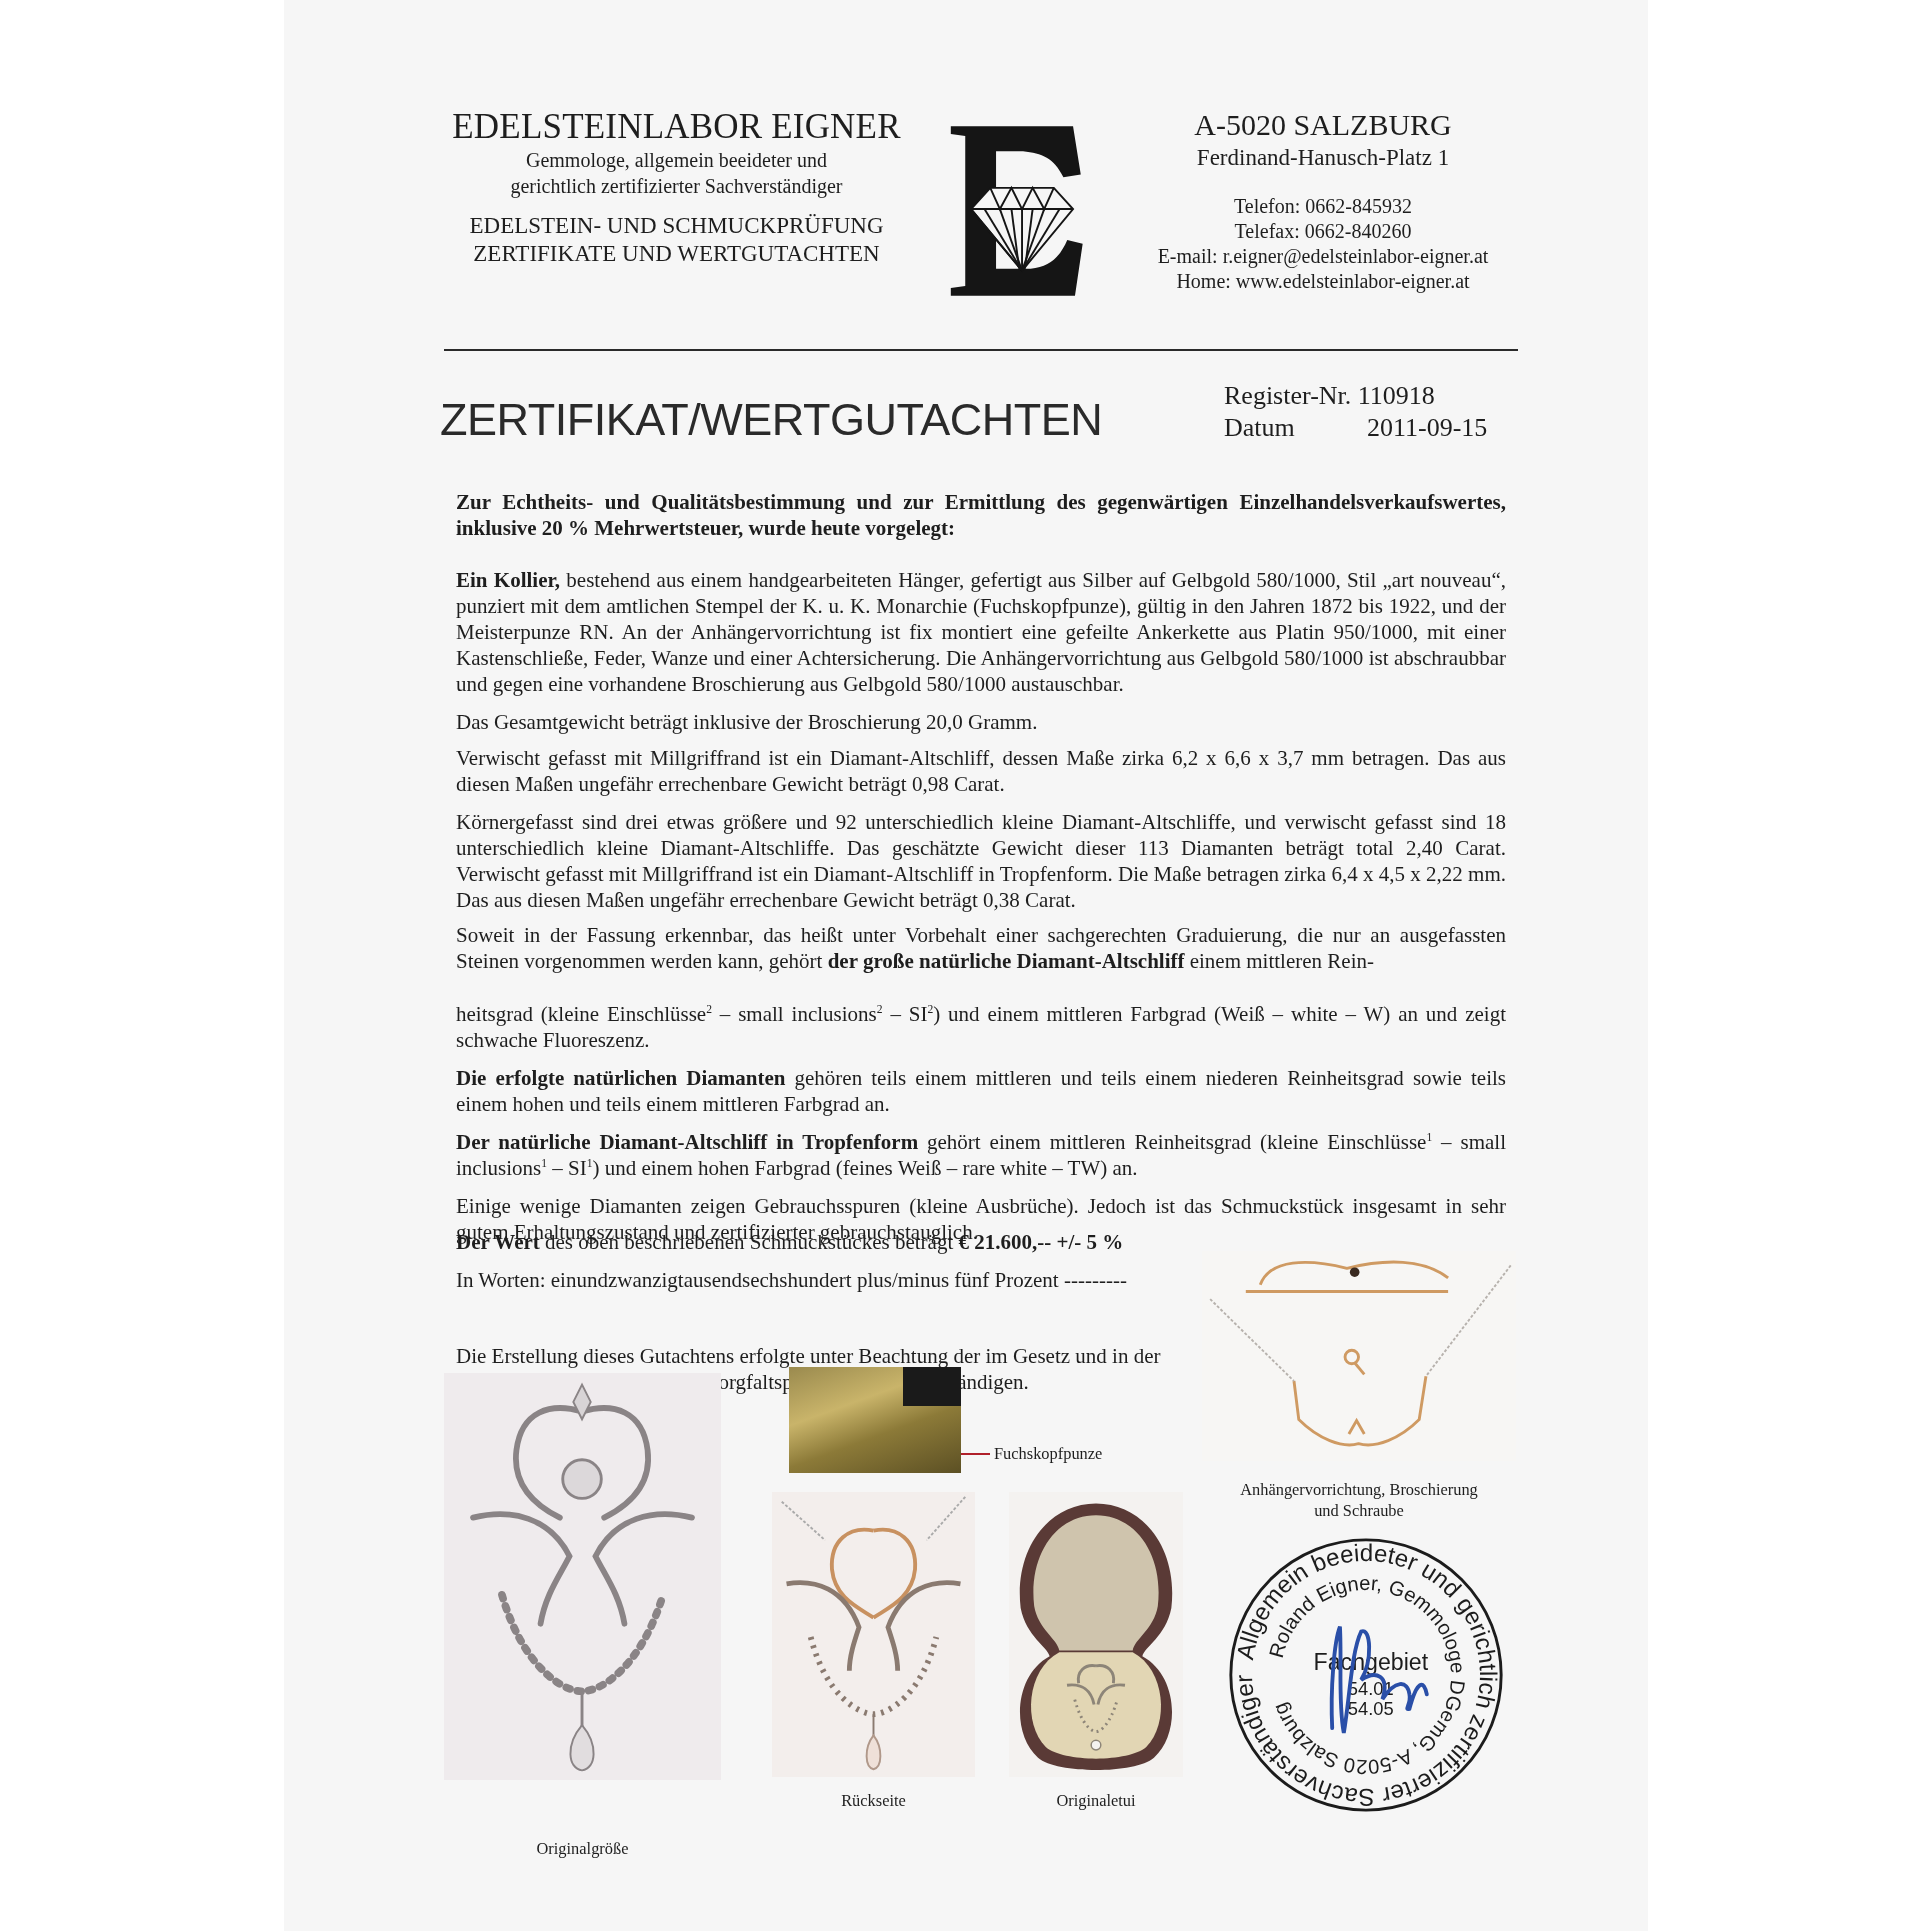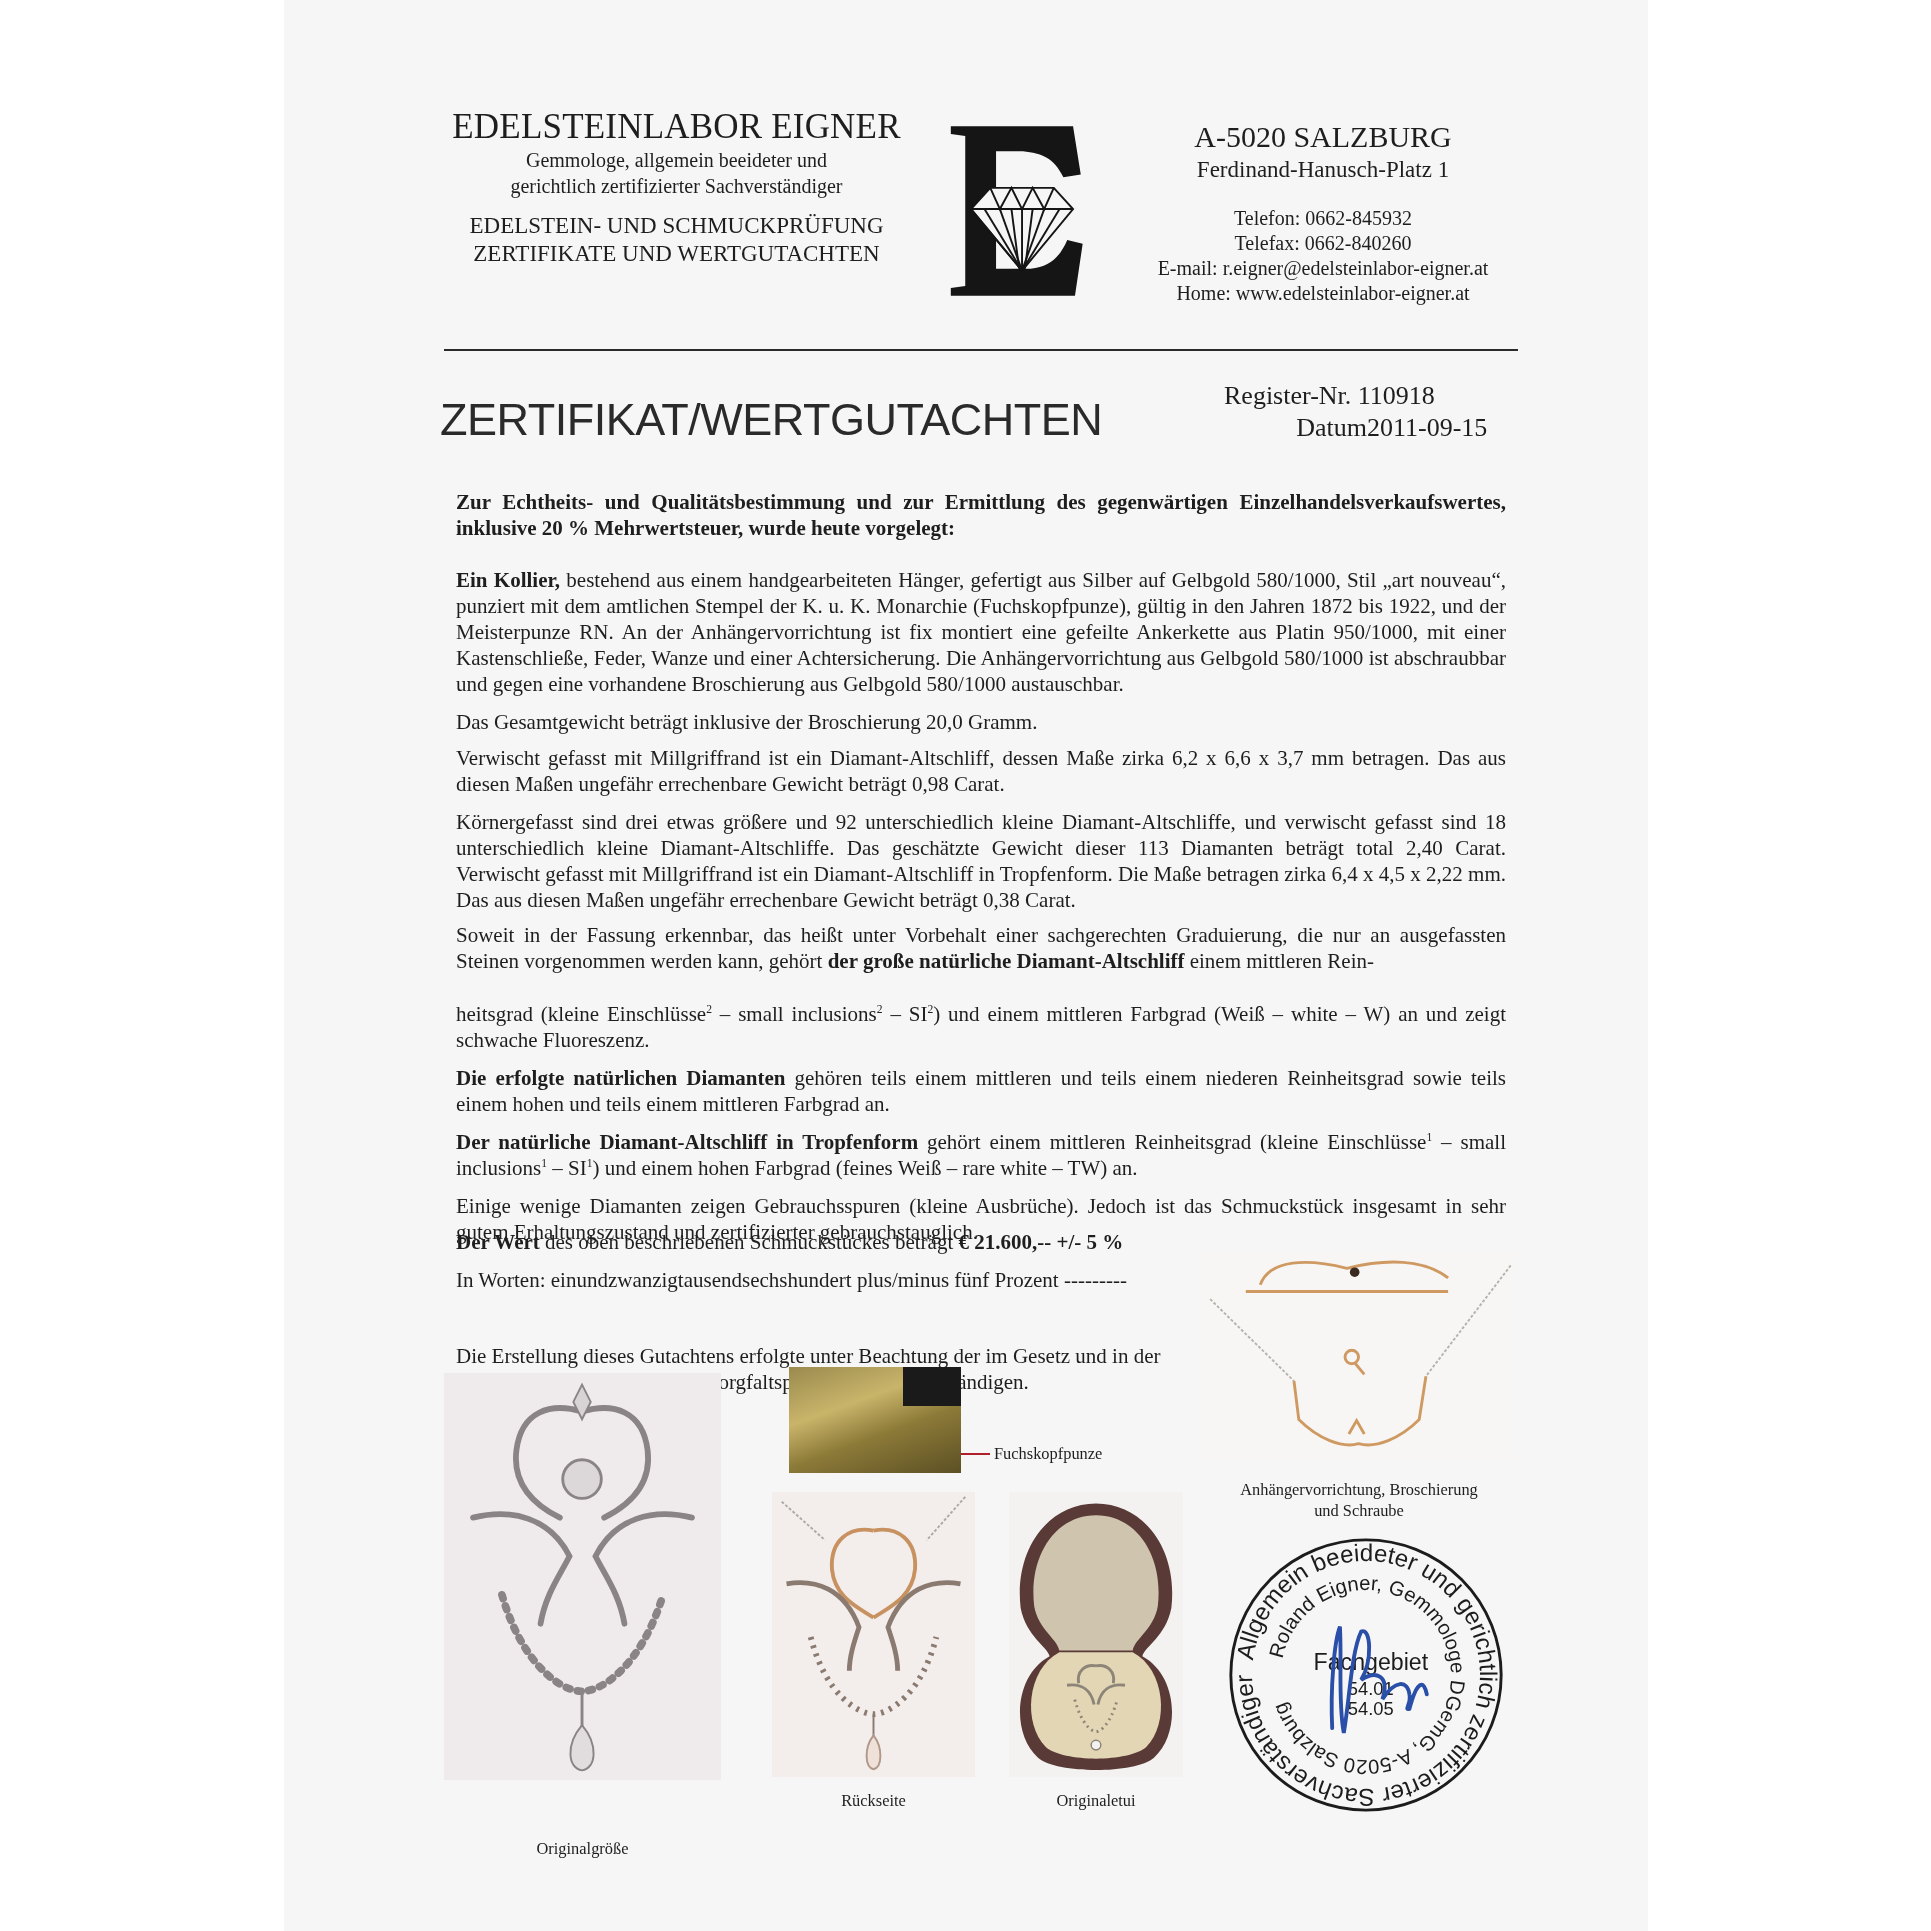--- a/index.html
+++ b/index.html
@@ -5,29 +5,29 @@
   html, body { margin:0; padding:0; }
   body { width:1931px; height:1931px; background:#ffffff; position:relative; overflow:hidden;
          font-family:"Liberation Serif", serif; color:#1e1e1e; }
   .page { position:absolute; left:284px; top:0; width:1364px; height:1931px; background:#f6f6f6; }
   .abs { position:absolute; }
   .hdr-left { left:406px; width:541px; top:106px; text-align:center; }
   .hdr-left .firm { font-size:35px; letter-spacing:0.2px; line-height:41px; }
   .hdr-left .sub { font-size:20px; line-height:26px; }
   .hdr-left .svc { font-size:23px; line-height:28px; margin-top:13px; }
   .logo { left:946px; top:124px; width:154px; height:174px; }
-  .hdr-right { left:1120px; width:406px; top:118px; text-align:center; }
+  .hdr-right { left:1120px; width:406px; top:106px; text-align:center; }
   .hdr-right .city { font-size:30px; line-height:37px; }
   .hdr-right .street { font-size:23px; line-height:29px; }
   .hdr-right .contact { font-size:20px; line-height:25px; margin-top:22px; }
   .rule { left:444px; top:349px; width:1074px; height:1.9px; background:#2a2a2a; }
   .title { left:440px; top:394px; font-family:"Liberation Sans", sans-serif; font-size:45px; color:#2a2a2a; letter-spacing:-0.5px; }
   .reg { left:1224px; top:380px; font-size:26px; line-height:32px; }
   .reg .row { display:flex; }
-  .reg .lab { width:143px;text-align:right; }
+  .reg .lab { width:143px; }
   .body { left:444px; width:1074px; font-size:21px; line-height:26px; text-align:justify; }
   .body p { margin:12px; }
   .body b { font-weight:bold; }
   .body sup { font-size:11.6px; line-height:0; vertical-align:super; }
   .imgbox { position:absolute; border:none; overflow:hidden; }
   .cap { position:absolute; font-size:16.4px; text-align:center; }
   .stamp { left:1226px; top:1535px; width:280px; height:280px; }
 </style>
 </head>
 <body>

